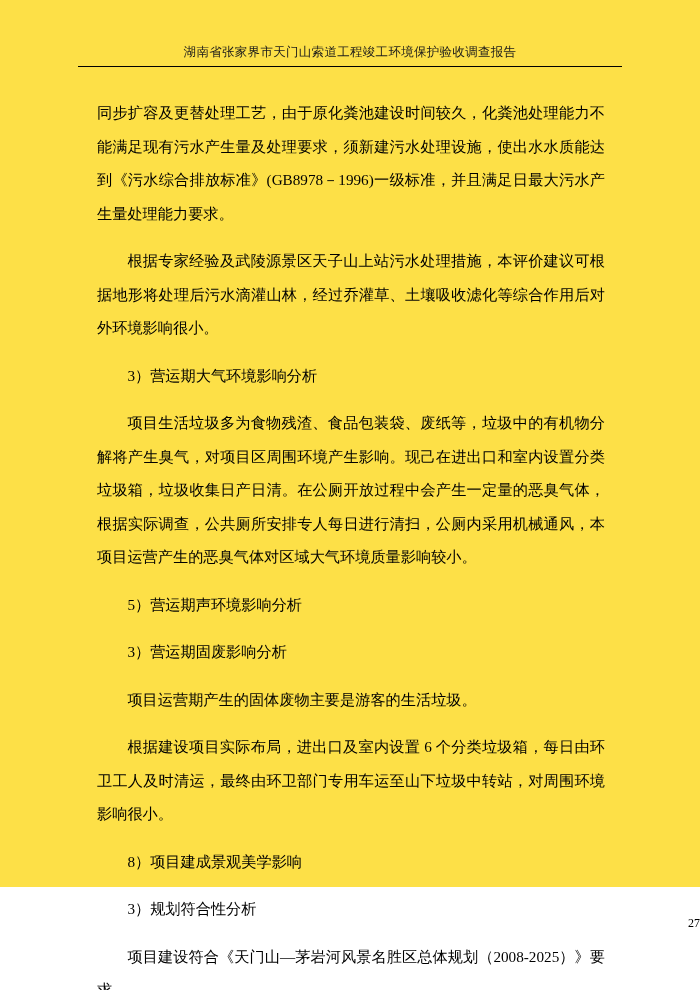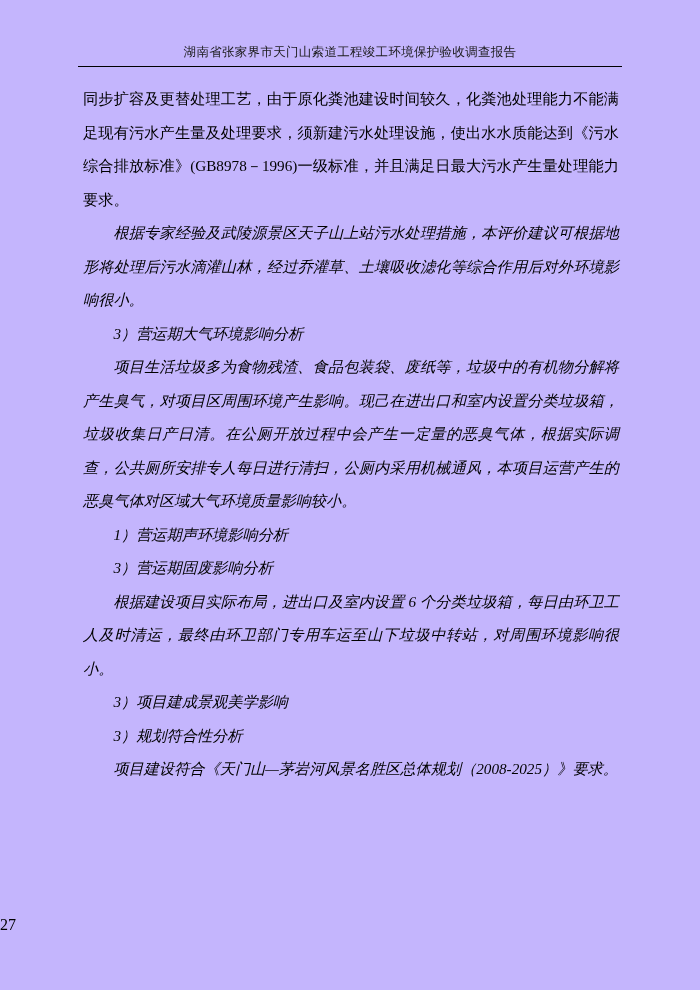--- a/index.html
+++ b/index.html
@@ -10,24 +10,24 @@
     width: 700px;
     height: 990px;
     background: #ffffff;
     font-family: "Liberation Serif", "DejaVu Serif", serif;
     color: #000000;
     overflow: hidden;
   }
   .page {
     position: relative;
     width: 700px;
-    height: 990px;
+    height: 887px;
     box-sizing: border-box;
     padding: 8px;
-    background: #c4b5fd;
+    background: #fde047;
   }
   .header {
     position: absolute;
     top: 44px;
     left: 0;
     width: 700px;
     text-align: center;
     font-size: 12.5px;
     letter-spacing: 0.3px;
     color: #1a1a1a;
@@ -45,59 +45,59 @@
     top: 82px;
     left: 83px;
     width: 536px;
     font-size: 15.2px;
     line-height: 33.5px;
     text-align: justify;
     text-justify: inter-ideograph;
     color: #000000;
   }
   .content p {
-    margin: 0;
+    margin: 14px;
     padding: 0;
     text-align: justify;
     text-justify: inter-ideograph;
   }
   .indent {
     text-indent: 2em;
-    font-style: italic;
   }
   .noindent {
     text-indent: 0;
   }
   .footer {
     position: absolute;
     top: 916px;
     left: 0;
     width: 700px;
-    text-align: left;
-    font-size: 16px;
+    text-align: right;
+    font-size: 12px;
     color: #000000;
   }
 </style>
 </head>
 <body>
 
 <div class="page">
 
   <div class="header">湖南省张家界市天门山索道工程竣工环境保护验收调查报告</div>
   <div class="header-rule"></div>
 
   <div class="content">
     <p class="noindent">同步扩容及更替处理工艺，由于原化粪池建设时间较久，化粪池处理能力不能满足现有污水产生量及处理要求，须新建污水处理设施，使出水水质能达到《污水综合排放标准》(GB8978－1996)一级标准，并且满足日最大污水产生量处理能力要求。</p>
     <p class="indent">根据专家经验及武陵源景区天子山上站污水处理措施，本评价建议可根据地形将处理后污水滴灌山林，经过乔灌草、土壤吸收滤化等综合作用后对外环境影响很小。</p>
     <p class="indent">3）营运期大气环境影响分析</p>
     <p class="indent">项目生活垃圾多为食物残渣、食品包装袋、废纸等，垃圾中的有机物分解将产生臭气，对项目区周围环境产生影响。现己在进出口和室内设置分类垃圾箱，垃圾收集日产日清。在公厕开放过程中会产生一定量的恶臭气体，根据实际调查，公共厕所安排专人每日进行清扫，公厕内采用机械通风，本项目运营产生的恶臭气体对区域大气环境质量影响较小。</p>
-    <p class="indent">1）营运期声环境影响分析</p>
+    <p class="indent">5）营运期声环境影响分析</p>
     <p class="indent">3）营运期固废影响分析</p>
+    <p class="indent">项目运营期产生的固体废物主要是游客的生活垃圾。</p>
     <p class="indent">根据建设项目实际布局，进出口及室内设置 6 个分类垃圾箱，每日由环卫工人及时清运，最终由环卫部门专用车运至山下垃圾中转站，对周围环境影响很小。</p>
-    <p class="indent">3）项目建成景观美学影响</p>
+    <p class="indent">8）项目建成景观美学影响</p>
     <p class="indent">3）规划符合性分析</p>
     <p class="indent">项目建设符合《天门山—茅岩河风景名胜区总体规划（2008-2025）》要求。</p>
 
   </div>
 
   <div class="footer">27</div>
 
 </div>
 
 </body></html>

